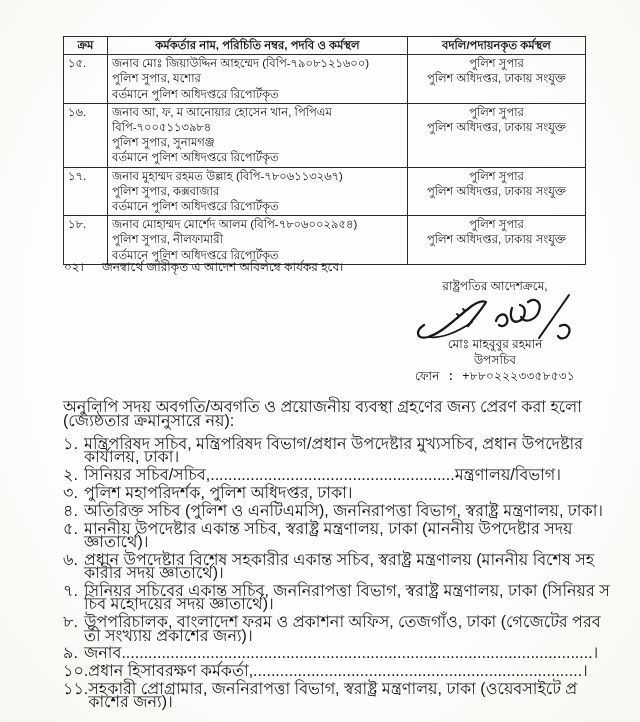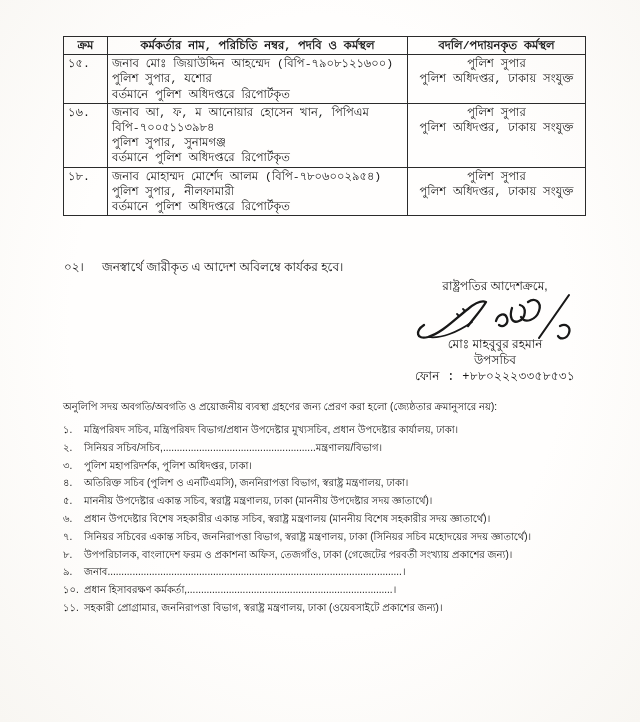--- a/index.html
+++ b/index.html
@@ -15,21 +15,21 @@
   }
 
   
   .xfer-table{
     position:absolute;left:63px;top:36px;width:522px;
     border-collapse:collapse;table-layout:fixed;
     font-size:11.5px;line-height:15.2px;color:#161616;
   }
   .xfer-table th,.xfer-table td{
     border:1.2px solid #2b2b2b;
-    padding:1px 4px;vertical-align:top;font-family:Liberation Mono, monospace;
+    padding:1px 4px;vertical-align:top;
   }
   .xfer-table th{font-weight:bold;text-align:center;padding:1px 2px;}
   .col-serial{width:44px;}
   .col-officer{width:300px;}
   .col-posting{width:178px;}
   td.serial{}
   td.officer{text-align:left;}
   td.posting{text-align:center;}
 
   
@@ -46,21 +46,21 @@
   .sig-name{margin-top:43px;}
   .sig-desig{margin-top:1px;}
   .sig-phone{margin-top:2px;letter-spacing:.3px;font-family:Liberation Mono, monospace;}
   .sig-email{
     margin-top:2px;font-family:"Liberation Serif","DejaVu Serif",serif;
     font-size:14px;text-decoration:underline;color:#111;display:inline-block;
   }
   .sig-scribble{position:absolute;left:408px;top:285px;pointer-events:none;}
 
   
-  .dist{position:absolute;left:63px;top:400px;width:552px;font-size:10px;color:#161616;}
+  .dist{position:absolute;left:63px;top:400px;width:552px;font-size:16px;color:#161616;}
   .dist-head{margin-bottom:9px;line-height:14px;}
   .dist-item{display:flex;margin-bottom:4.4px;line-height:13.4px;}
   .dist-item .no{min-width:21px;flex:none;}
   .dist-item .txt{flex:1;word-break:break-all;}
 </style>
 </head>
 <body>
 
 <div class="doc">
 
@@ -89,20 +89,32 @@
           <div>পুলিশ সুপার</div>
           <div>পুলিশ অধিদপ্তর, ঢাকায় সংযুক্ত</div>
         </td>
       </tr>
       <tr>
         <td class="serial">১৬.</td>
         <td class="officer">
           <div>জনাব আ, ফ, ম আনোয়ার হোসেন খান, পিপিএম</div>
           <div>বিপি-৭০০৫১১৩৯৮৪</div>
           <div>পুলিশ সুপার, সুনামগঞ্জ</div>
+          <div>বর্তমানে পুলিশ অধিদপ্তরে রিপোর্টকৃত</div>
+        </td>
+        <td class="posting">
+          <div>পুলিশ সুপার</div>
+          <div>পুলিশ অধিদপ্তর, ঢাকায় সংযুক্ত</div>
+        </td>
+      </tr>
+      <tr>
+        <td class="serial">১৭.</td>
+        <td class="officer">
+          <div>জনাব মুহাম্মদ রহমত উল্লাহ (বিপি-৭৮০৬১১৩২৬৭)</div>
+          <div>পুলিশ সুপার, কক্সবাজার</div>
           <div>বর্তমানে পুলিশ অধিদপ্তরে রিপোর্টকৃত</div>
         </td>
         <td class="posting">
           <div>পুলিশ সুপার</div>
           <div>পুলিশ অধিদপ্তর, ঢাকায় সংযুক্ত</div>
         </td>
       </tr>
       <tr>
         <td class="serial">১৮.</td>
         <td class="officer">

